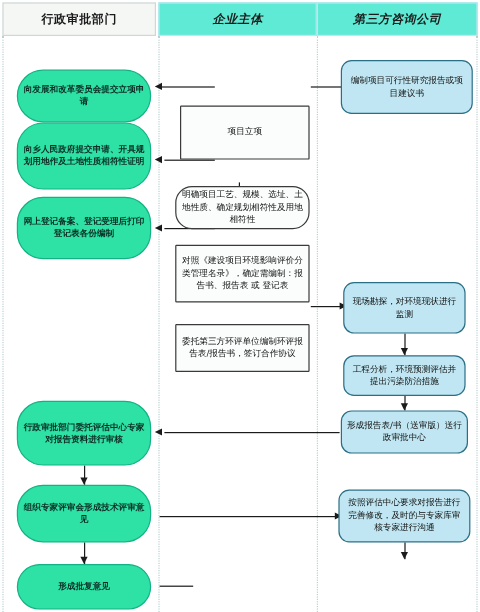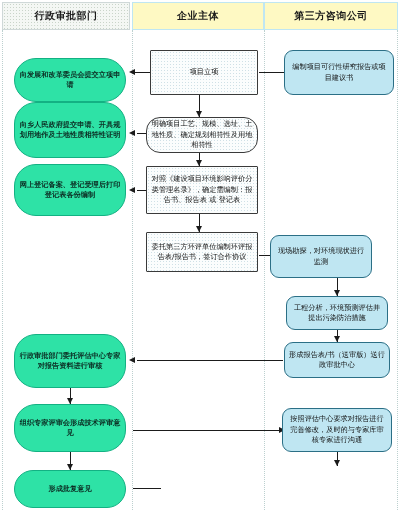--- a/index.html
+++ b/index.html
@@ -20,22 +20,23 @@
     letter-spacing:.5px;
   }
   .lane-head.dotted{
     background-color:#f4f7f4;
     background-image:
       radial-gradient(#c9d4c9 .5px, transparent .5px);
     background-size:3px 3px;
     border:1px solid #cfd8d8;
   }
   .lane-head.blue{
-    background:#fef9c3;
+    background:#5eead4;
     border:1px solid #bfe6f2;
+    font-style:italic;
   }
 
   
   .lane-col{
     position:absolute;top:30px;bottom:0;
     border-left:1px dotted #bcd0cf;
   }
 
   
   .node{
@@ -54,20 +55,21 @@
     color:#0c2e24;
     font-weight:bold;
   }
   
   .node.rect{
     background-color:#fbfdfd;
     background-image:radial-gradient(#cfe0e6 .5px, transparent .5px);
     background-size:3px 3px;
     border:1px solid #3a3a3a;
     border-radius:1px;
+    margin-top:38px;
   }
   
   .node.blue{
     background:#bfe6f2;
     border:1px solid #2b6f86;
     border-radius:9px;
   }
 
   
   .conn{position:absolute;background:#1b1b1b;}
@@ -196,21 +198,21 @@
   </div>
 
   <div class="node rect" style="left:146px;top:232px;width:112px;height:40px;">
     <span>委托第三方环评单位编制环评报告表/报告书，签订合作协议</span>
   </div>
 
   <div class="node blue" style="left:284px;top:50px;width:110px;height:45px;">
     <span>编制项目可行性研究报告或项目建议书</span>
   </div>
 
-  <div class="node blue" style="left:270px;top:235px;width:102px;height:43px;">
+  <div class="node blue" style="left:286px;top:235px;width:102px;height:43px;">
     <span>现场勘探，对环境现状进行监测</span>
   </div>
 
   <div class="node blue" style="left:286px;top:296px;width:102px;height:34px;">
     <span>工程分析，环境预测评估并提出污染防治措施</span>
   </div>
 
   <div class="node blue" style="left:284px;top:342px;width:106px;height:36px;">
     <span>形成报告表/书（送审版）送行政审批中心</span>
   </div>

